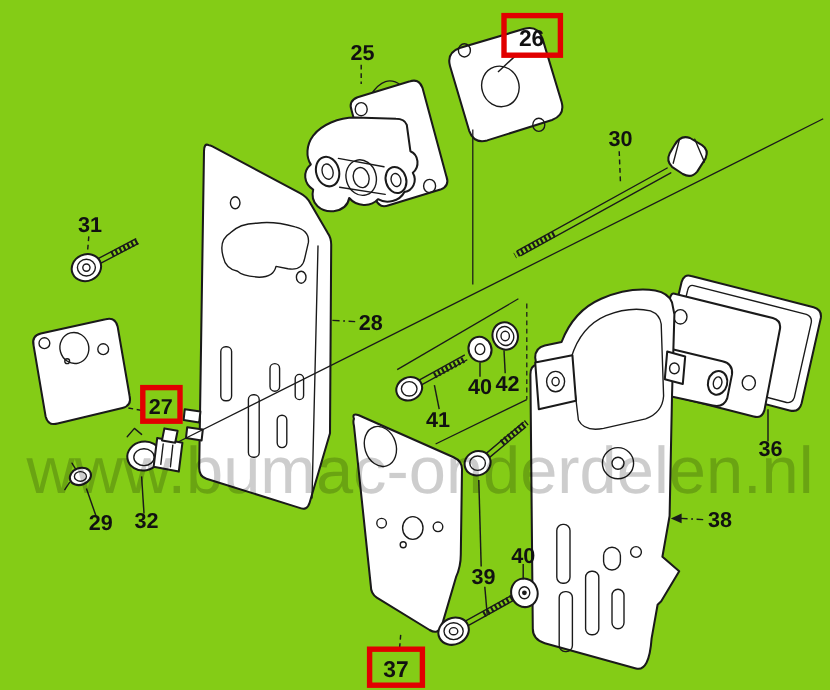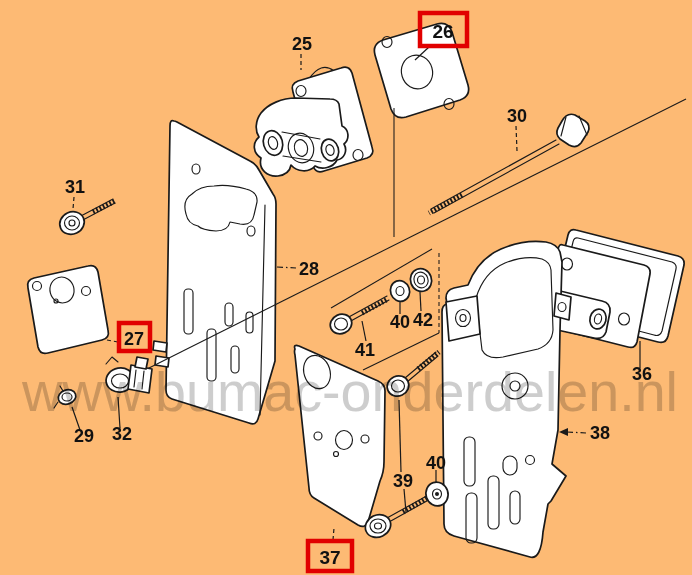--- a/index.html
+++ b/index.html
@@ -1,16 +1,16 @@
 <!DOCTYPE html>
 <html><head>
 <meta charset="utf-8">
 <style>
   html,body{margin:0;padding:0;background:#ffffff;}
-  .stage{position:relative;width:692px;height:575px;background:#fdba74;overflow:hidden;
+  .stage{position:relative;width:692px;height:575px;background:#84cc16;overflow:hidden;
          font-family:"Liberation Sans",sans-serif;}
   svg{display:block;}
   .o   {stroke:#1a1a1a;stroke-width:1.7;fill:#ffffff;stroke-linejoin:round;stroke-linecap:round;}
   .d   {stroke:#1a1a1a;stroke-width:1.15;fill:none;stroke-linejoin:round;stroke-linecap:round;}
   .c   {stroke:#1a1a1a;stroke-width:1.05;fill:none;}
   .ld  {stroke:#1a1a1a;stroke-width:1.2;fill:none;}
   .dash{stroke-dasharray:4 3;}
   .dd  {stroke-dasharray:6 3 1.5 3;}
   .thr {stroke:#1a1a1a;stroke-width:5;stroke-dasharray:1.8 1.9;fill:none;}
   .part-label{font-family:"Liberation Sans",sans-serif;font-weight:700;font-size:18px;

